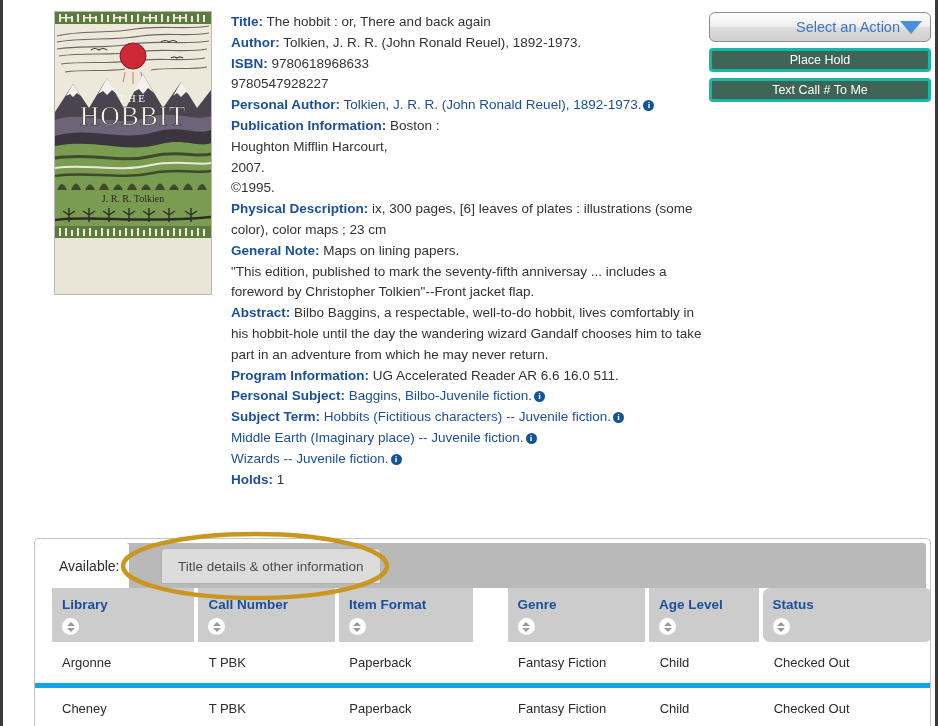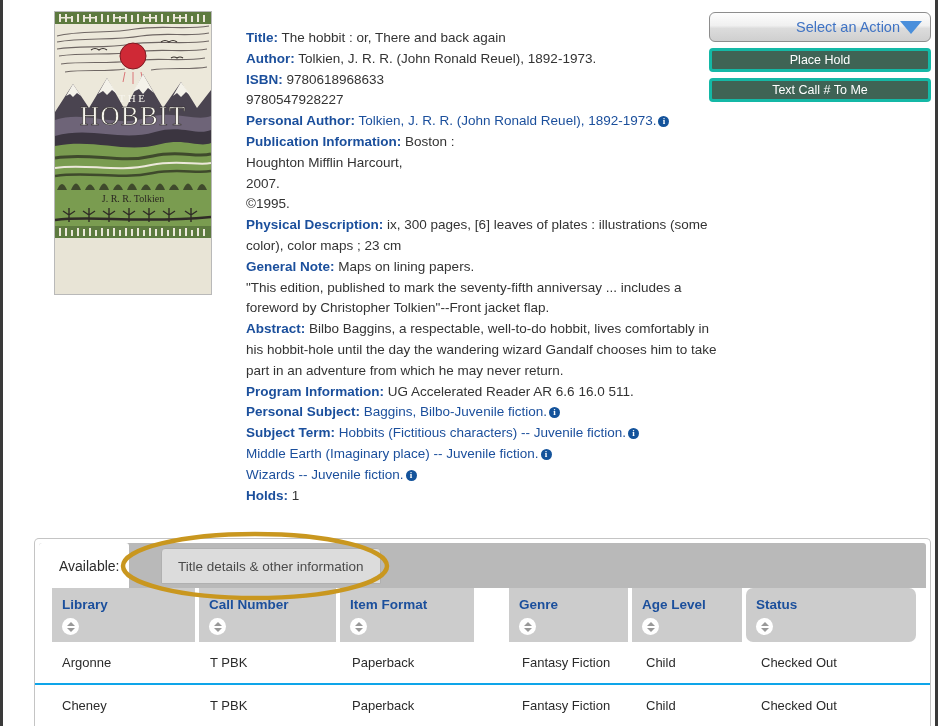--- a/index.html
+++ b/index.html
@@ -32,26 +32,25 @@
     box-sizing: border-box;
     overflow: hidden;
     background: #e8e4d6;
   }
   #cover-wrap svg { display: block; }
 
   
   #bib {
     position: absolute;
     left: 228px;
-    top: 28px;
+    top: 12px;
     width: 478px;
     font-size: 13.5px;
     line-height: 20.8px;
     color: #2f2f2f;
-    margin-left: 15px;
   }
   #bib .row { white-space: normal; }
   #bib .lbl {
     color: #1b4f9c;
     font-weight: bold;
   }
   #bib .val { color: #333333; }
   #bib .linkval {
     color: #1b4f9c;
   }
@@ -213,34 +212,34 @@
   .sort-icon .dn {
     width: 0; height: 0;
     border-left: 4px solid transparent;
     border-right: 4px solid transparent;
     border-top: 4px solid #999999;
   }
   .brow {
     display: flex;
     padding-left: 17px;
     gap: 5px;
-    border-bottom: 2px solid #0ea5e9;
+    border-bottom: 5px solid #0ea5e9;
     height: 41px;
     align-items: center;
   }
   .bcell {
     box-sizing: border-box;
     padding-left: 10px;
     font-size: 13px;
     color: #2b2b2b;
   }
   .w-library   { width: 143px; }
   .w-call      { width: 137px; }
   .w-format    { width: 134px; }
-  .w-genre     { width: 119px; margin-left: 31px; }
+  .w-genre     { width: 138px; margin-left: 31px; }
   .w-age       { width: 110px; }
   .w-status    { width: 170px; border-radius: 7px; }
 
   
   #annot {
     position: absolute;
     left: 116px;
     top: 531px;
     width: 272px;
     height: 70px;

